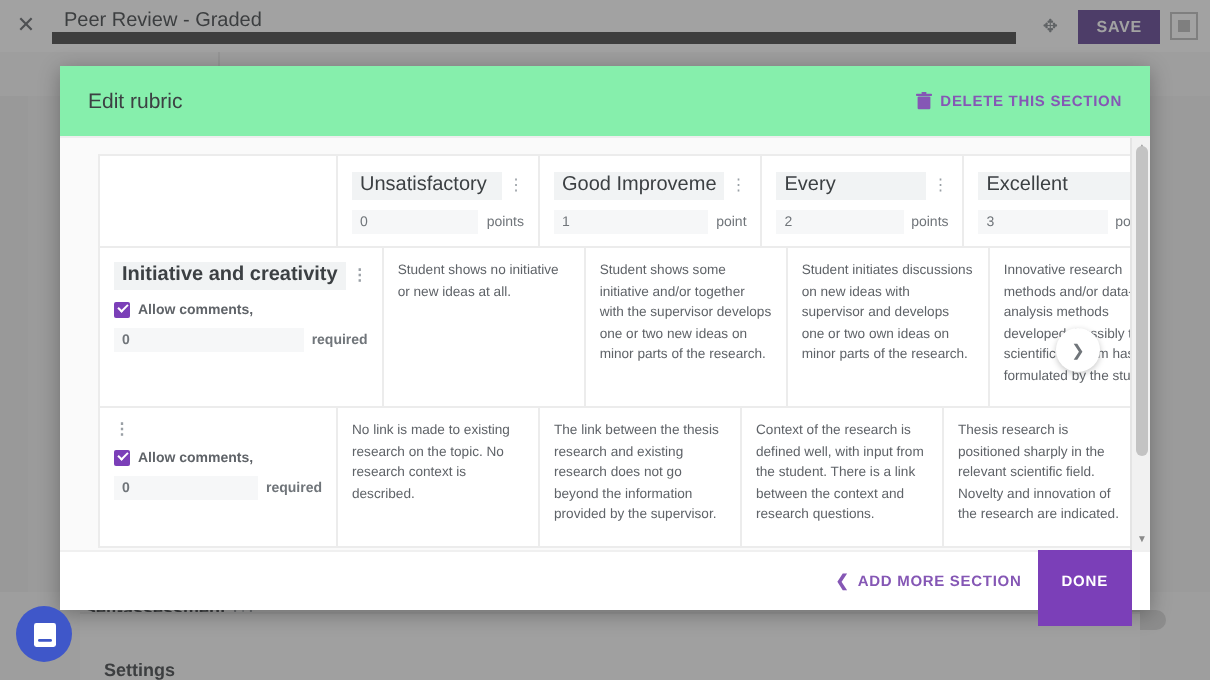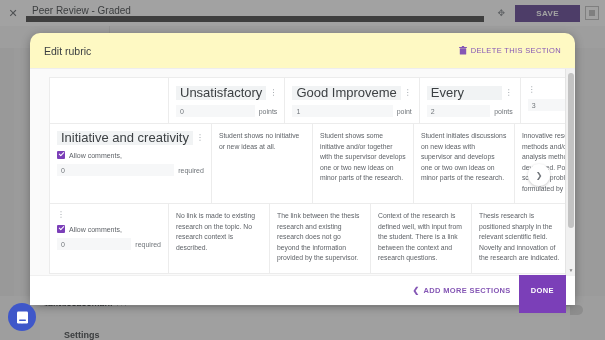--- a/index.html
+++ b/index.html
@@ -25,21 +25,21 @@
     flex: 1; font-size: 10px; color: #3c4043; padding-left: 6px;
     border-bottom: 6px solid #404040; height: 18px; display: flex; align-items: center;
     margin-right: 8px;
   }
   .topbar-icon {
     width: 18px; height: 18px; display: flex; align-items: center; justify-content: center;
     color: #80868b; font-size: 9px;
   }
   .save-btn {
     background: #5c3f91; color: #fff; font-size: 8px; letter-spacing: .4px;
-    padding: 4px 21px; margin: 0 5px; border: none; font-weight: bold;
+    padding: 4px 9px; margin: 0 5px; border: none; font-weight: bold;
   }
   .topbar-sq {
     width: 14px; height: 14px; border: 1px solid #bdbdbd; margin-right: 6px;
     display: flex; align-items: center; justify-content: center;
   }
   .topbar-sq i { display:block; width:6px; height:6px; background:#bdbdbd; }
 
   .bg-strip {
     position: absolute; left: 0; top: 26px; width: 605px; height: 22px;
     background: #f7f7f7; display: flex; align-items: center;
@@ -67,49 +67,49 @@
   .bg-sa-sub { font-size: 8px; color: #5f6368; margin-top: 2px; }
   .bg-toggle {
     position: absolute; right: 22px; top: 9px; width: 22px; height: 10px;
     border-radius: 6px; background: #d6d6d6;
   }
   .bg-toggle i {
     position: absolute; left: 1px; top: 1px; width: 8px; height: 8px;
     border-radius: 50%; background: #fafafa; display: block;
   }
   .bg-settings {
-    position: absolute; left: 64px; top: 330px; font-size: 9px;
+    position: absolute; left: 52px; top: 330px; font-size: 9px;
     color: #3c4043; font-weight: bold;
   }
   .bg-card {
     position: absolute; left: 40px; top: 306px; width: 530px; height: 34px;
     background: #fbfbfb; border-top: 1px solid #ececec;
   }
   .bg-leftrail {
     position: absolute; left: 0; top: 48px; width: 14px; height: 248px;
     background: #ededed;
   }
 
   
   .scrim { position: absolute; inset: 0; background: rgba(60,60,60,.48); }
 
   
   .dialog {
     position: absolute; left: 30px; top: 33px; width: 545px; height: 272px;
-    background: #fef9c3; box-shadow: 0 2px 10px rgba(0,0,0,.3);
-    display: flex; flex-direction: column; border-radius: 10px;
+    background: #86efac; box-shadow: 0 2px 10px rgba(0,0,0,.3);
+    display: flex; flex-direction: column;
   }
   .dlg-head {
     height: 36px; flex: 0 0 36px; display: flex; align-items: center;
     padding: 0 14px; border-bottom: 1px solid #eee;
   }
   .dlg-title { font-size: 10.5px; color: #3c4043; flex: 1; }
   .delete-section {
     display: flex; align-items: flex-end; gap: 4px;
-    color: #8557b5; font-size: 7.5px; letter-spacing: .35px; font-weight: normal;
+    color: #8557b5; font-size: 7.5px; letter-spacing: .35px; font-weight: bold;
   }
   .trash-ico { width: 8px; height: 9px; position: relative; display:block; }
   .trash-ico svg { display: block; }
 
   .dlg-body {
     flex: 1; position: relative; overflow: hidden; background: #fafafa;
   }
   .scroll-area {
     position: absolute; left: 0; top: 0; right: 10px; bottom: 0;
     overflow: hidden; padding: 8px 0 0 19px;
@@ -117,27 +117,27 @@
   .table {
     background: #fff; border: 1px solid #ececec; width: 531px;
   }
   .trow { display: flex; border-bottom: 1px solid #ececec; }
   .trow:last-child { border-bottom: none; }
   .tcell {
     flex: 0 0 101px; padding: 7px 7px 9px 7px; border-right: 1px solid #ececec;
     position: relative;
   }
   .tcell:last-child { border-right: none; }
-  .tcell.crit { flex: 0 0 119px; }
+  .tcell.crit { flex: 0 0 119px; font-weight: bold; }
 
   
   .hrow { background: #fff; }
   .hrow .tcell { padding-top: 8px; padding-bottom: 6px; }
   .field {
-    background: #f1f3f4; font-size: 13px; color: #3c4043;
+    background: #f1f3f4; font-size: 10px; color: #3c4043;
     padding: 3px 4px; height: 14px; overflow: hidden; white-space: nowrap;
     text-overflow: clip; line-height: 8px; display: flex; align-items: center;
   }
   .field-row { display: flex; align-items: center; gap: 3px; }
   .field-row .field { flex: 1; min-width: 0; }
   .kebab {
     width: 8px; flex: 0 0 8px; text-align: center; color: #9aa0a6;
     font-size: 8px; line-height: 1; letter-spacing: 0;
   }
   .pts-row { display: flex; align-items: center; margin-top: 5px; gap: 4px; }
@@ -308,20 +308,21 @@
                 <div class="kebab">⋮</div>
               </div>
               <div class="pts-row">
                 <div class="pts-input">2</div>
                 <div class="pts-label">points</div>
               </div>
             </div>
 
             <div class="tcell">
               <div class="field-row">
+                <div class="field">Excellent</div>
                 <div class="kebab">⋮</div>
               </div>
               <div class="pts-row">
                 <div class="pts-input">3</div>
                 <div class="pts-label">points</div>
               </div>
             </div>
           </div>
 
           <div class="trow">
@@ -389,21 +390,21 @@
       <div class="vbar">
         <div class="arw up">▲</div>
         <div class="thumb"></div>
         <div class="arw dn">▼</div>
       </div>
     </div>
 
     <div class="dlg-foot">
       <div class="add-more">
         <span class="chev">❮</span>
-        <span>ADD MORE SECTIONS</span>
+        <span>ADD MORE SECTION</span>
       </div>
       <button class="done-btn">DONE</button>
     </div>
   </div>
 
   <div class="launcher">
     <span>
       <svg width="15" height="15" viewBox="0 0 15 15">
         <rect x="2" y="1.5" width="11" height="12" rx="1.2" fill="#fff"></rect>
         <rect x="4" y="9.5" width="7" height="1.4" rx="0.7" fill="#3f57c9"></rect>

